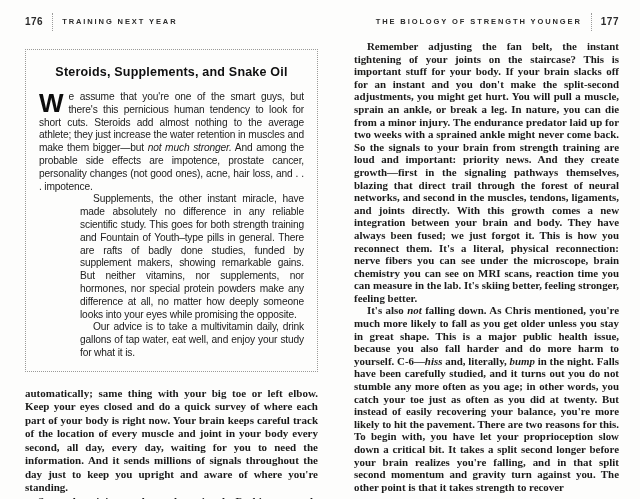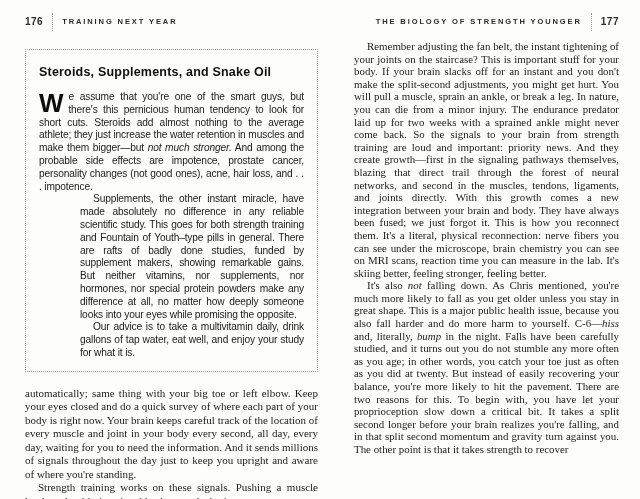--- a/index.html
+++ b/index.html
@@ -26,21 +26,21 @@
   .pg-header .rule  { width:0; height:18px; border-left:1px dotted #9b9b9b; margin:0 9px; }
   .right-header { justify-content:flex-end; }
 
   .sidebar-box {
     margin-top:20px;
     border:1.2px dotted #9a9a98;
     padding:15px 13px 11px;
     background:#fdfdfc;
   }
   .box-title {
-    text-align:left;
+    text-align:center;
     font-family:"Liberation Sans", sans-serif;
     font-weight:bold; font-size:12.5px; color:#101010;
     letter-spacing:0.2px;
   }
   .box-body {
     margin-top:12px;
     font-family:"Liberation Sans", sans-serif;
     font-size:10.2px; line-height:12.8px; letter-spacing:-0.15px;
     text-align:justify; color:#212121;
     hyphens:auto; -webkit-hyphens:auto;
@@ -49,21 +49,21 @@
   .dropcap {
     float:left; font-weight:900; font-size:26px; line-height:22px;
     padding:1px 5px 0 0; color:#0d0d0d;
     font-family:"Liberation Sans", sans-serif;
   }
 
   .serif-body {
     text-align:justify;
     font-family:"Liberation Serif", serif;
     color:#1b1b1b;
-    hyphens:auto; -webkit-hyphens:auto;
+    hyphens:auto;font-weight:bold; -webkit-hyphens:auto;
   }
   .left-body  { margin-top:15px; font-size:11px;   line-height:13.5px; }
   .right-body { margin-top:11px; font-size:10.9px; line-height:12.6px; }
   .serif-body p.indent { text-indent:13px; }
   em { font-style:italic; }
 </style>
 </head>
 <body>
 
 <div class="spread">

